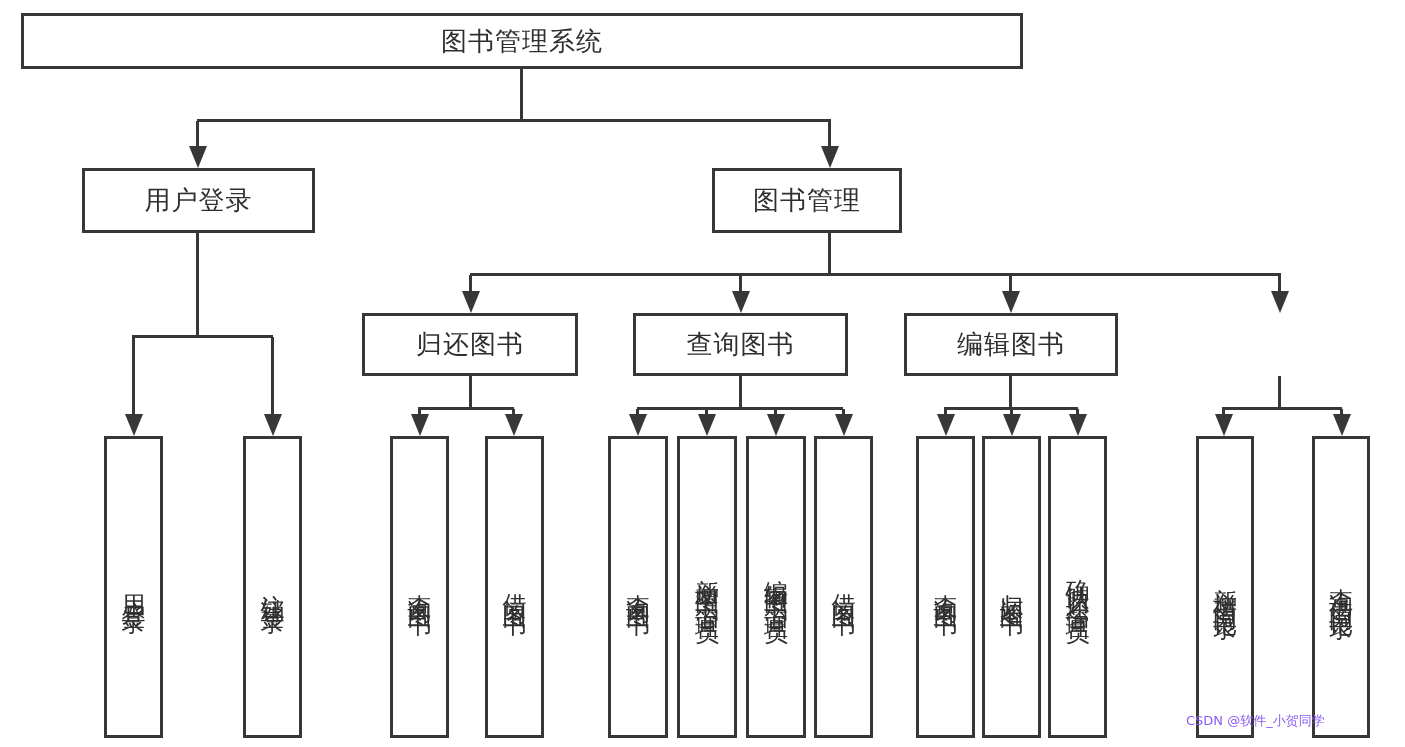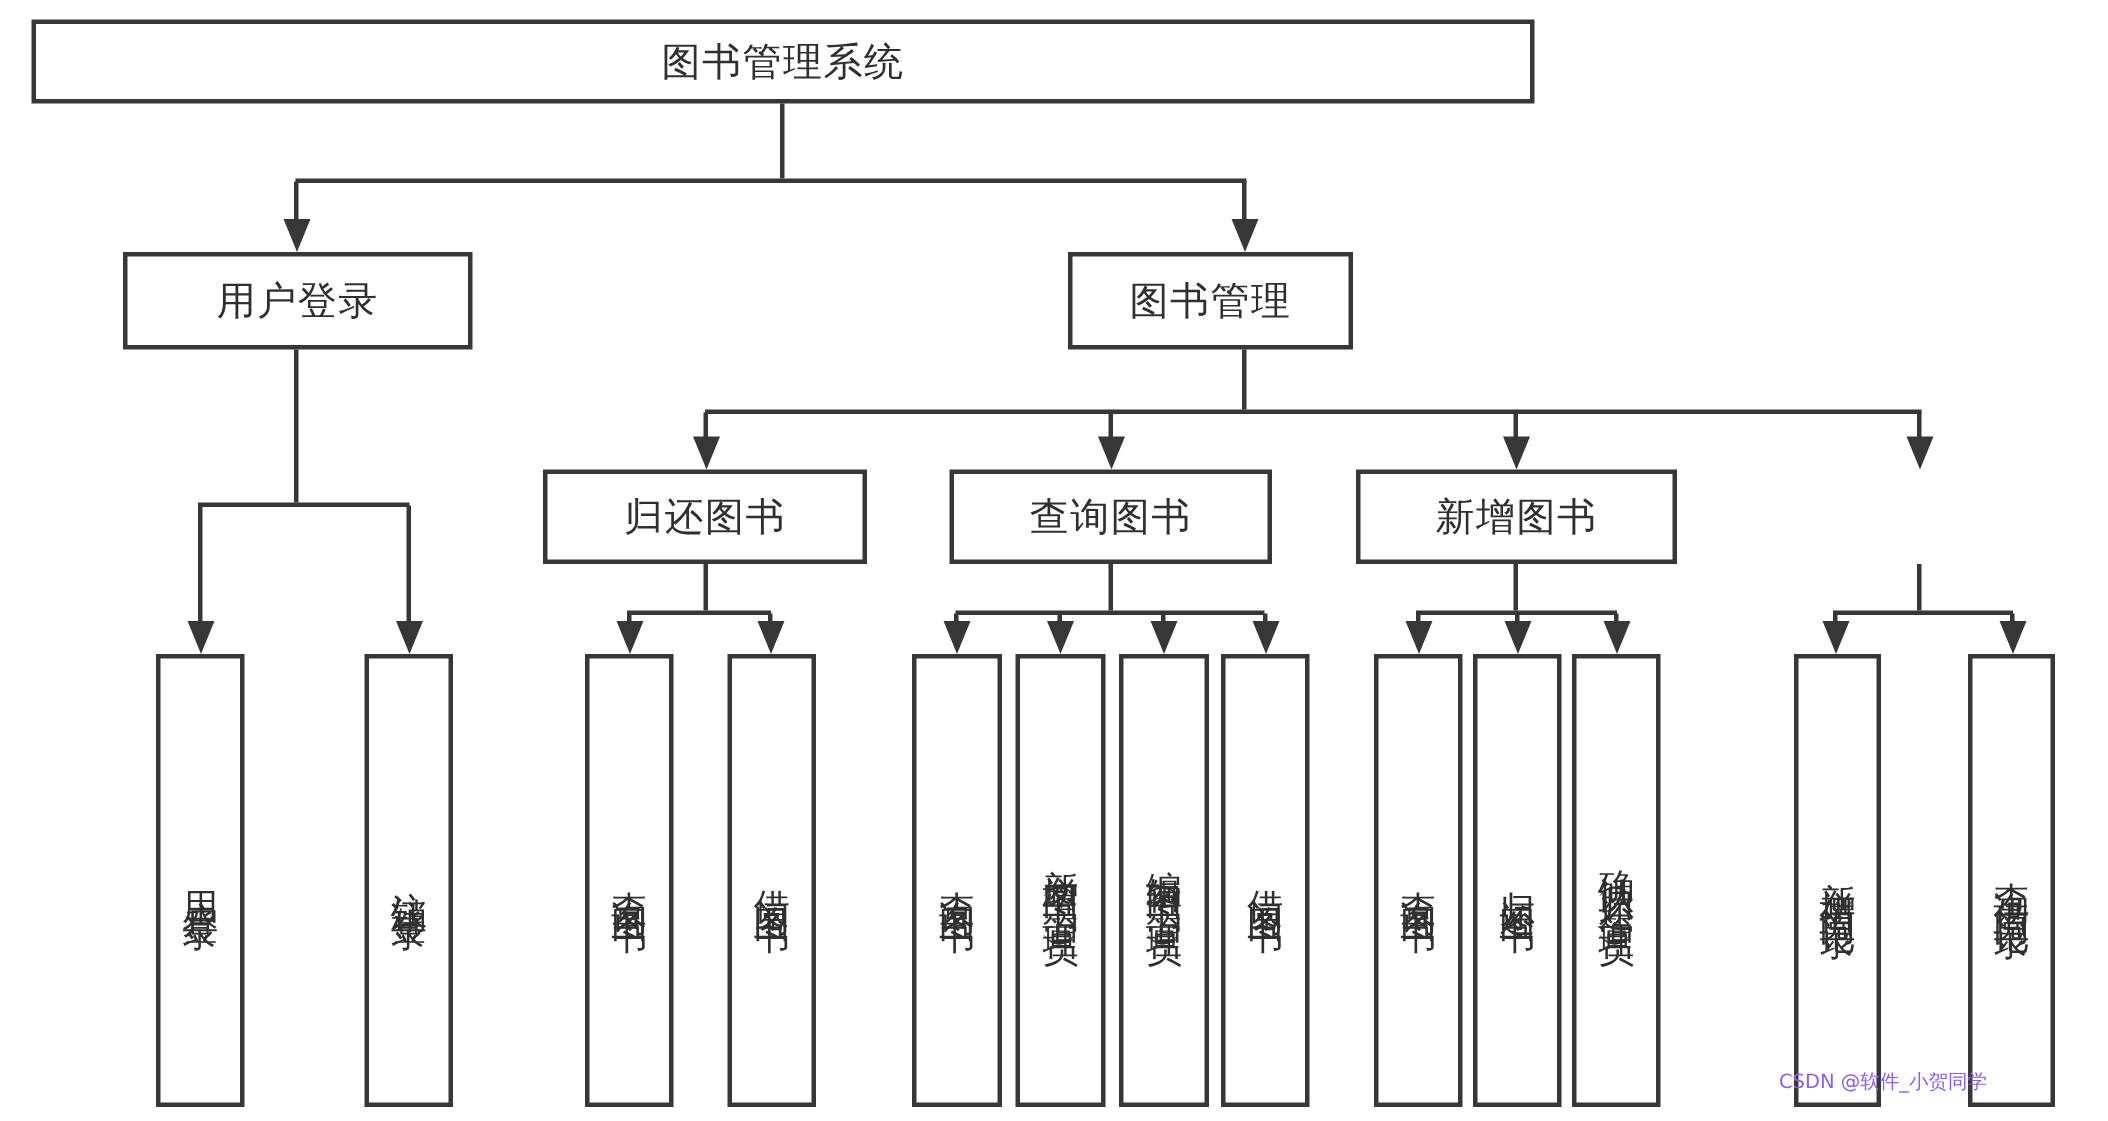--- a/index.html
+++ b/index.html
@@ -88,21 +88,21 @@
   <div class="arrow" style="left:462px; top:291px;"></div>
   <div class="vline" style="left:739px; top:275px; height:17px;"></div>
   <div class="arrow" style="left:732px; top:291px;"></div>
   <div class="vline" style="left:1009px; top:275px; height:17px;"></div>
   <div class="arrow" style="left:1002px; top:291px;"></div>
   <div class="vline" style="left:1278px; top:275px; height:17px;"></div>
   <div class="arrow" style="left:1271px; top:291px;"></div>
 
   <div class="node node-h" style="left:362px; top:313px; width:216px; height:63px;">归还图书</div>
   <div class="node node-h" style="left:633px; top:313px; width:215px; height:63px;">查询图书</div>
-  <div class="node node-h" style="left:904px; top:313px; width:214px; height:63px;">新增图书</div>
+  <div class="node node-h" style="left:904px; top:313px; width:214px; height:63px;">编辑图书</div>
 
   <div class="vline" style="left:469px; top:376px; height:31px;"></div>
   <div class="hline" style="left:418px; top:407px; width:96px;"></div>
   <div class="vline" style="left:418px; top:409px; height:7px;"></div>
   <div class="arrow" style="left:411px; top:414px;"></div>
   <div class="vline" style="left:512px; top:409px; height:7px;"></div>
   <div class="arrow" style="left:505px; top:414px;"></div>
 
   <div class="vline" style="left:739px; top:376px; height:31px;"></div>
   <div class="hline" style="left:637px; top:407px; width:206px;"></div>

